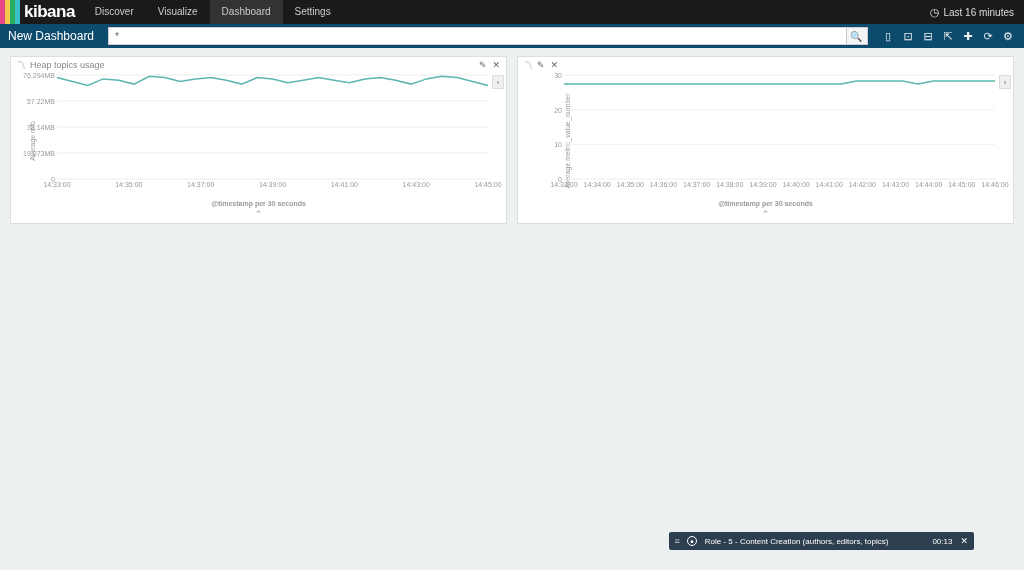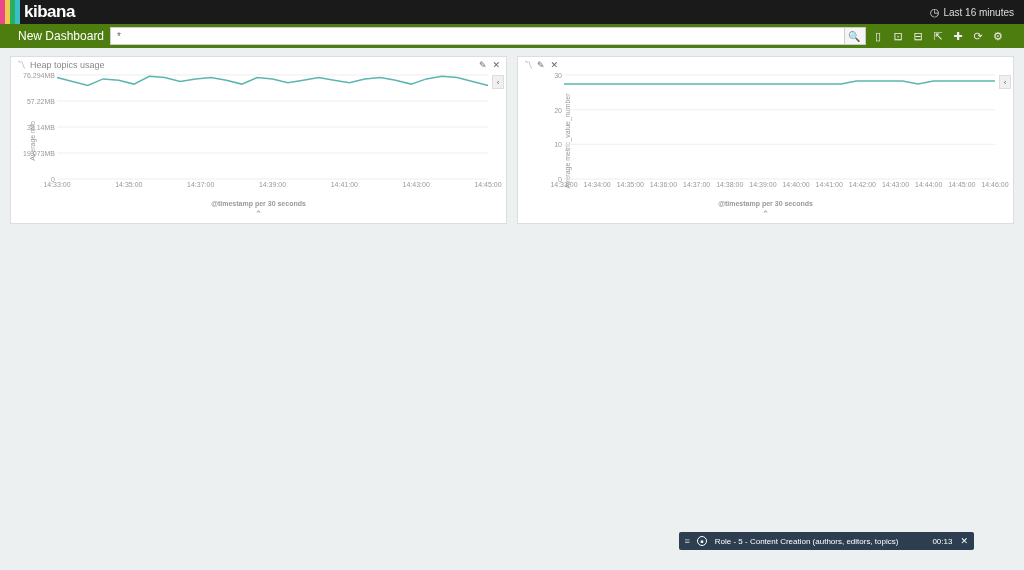--- a/index.html
+++ b/index.html
@@ -11,21 +11,21 @@
 .logo-bars { display: flex; height: 24px; }
 .logo-bars span { width: 5px; height: 24px; display: inline-block; }
 .logo-text { color: #fff; font-weight: 600; font-size: 17px; letter-spacing: -.5px; margin-left: 4px; }
 .nav-tabs { display: flex; }
 .nav-tab { padding: 0 12px; line-height: 24px; color: #ccc; cursor: pointer; }
 .nav-tab.active { background: #333; }
 .time-picker { margin-left: auto; display: flex; align-items: center; padding: 0 10px; gap: 4px; }
 .clock-glyph { font-size: 11px; }
 
 
-.subbar { height: 24px; background: #4d7c0f; display: flex; align-items: center; padding: 0 16px; gap: 2px; }
+.subbar { height: 24px; background: #0c4a6e; display: flex; align-items: center; padding: 0 6px; gap: 10px; }
 .dash-title { color: #fff; font-size: 12px; font-weight: 500; padding: 0 4px 0 2px; white-space: nowrap; }
 .search-wrap { flex: 1; display: flex; height: 18px; }
 .search-input { flex: 1; border: 1px solid #ccc; border-right: none; padding: 0 6px; font-size: 10px; background: #fff; color: #666; }
 .search-btn { width: 22px; background: #f5f5f5; border: 1px solid #ccc; display: flex; align-items: center; justify-content: center; cursor: pointer; font-size: 10px; color: #666; }
 .toolbar-icons { display: flex; gap: 0; }
 .toolbar-icon { width: 20px; height: 18px; display: flex; align-items: center; justify-content: center; color: #eee; cursor: pointer; font-size: 11px; }
 
 
 .panels { display: flex; gap: 10px; padding: 8px 10px; }
 .panel { background: #fff; border: 1px solid #ddd; flex: 1; display: flex; flex-direction: column; height: 168px; position: relative; }
@@ -45,39 +45,45 @@
 .y-tick { position: absolute; right: 100%; margin-right: 2px; font-size: 7px; color: #999; transform: translateY(-50%); white-space: nowrap; }
 .x-tick { position: absolute; top: 100%; margin-top: 2px; font-size: 7px; color: #999; transform: translateX(-50%); white-space: nowrap; }
 .x-axis-title { position: absolute; bottom: 2px; left: 50%; transform: translateX(-50%); font-size: 7px; color: #999; font-weight: 600; }
 .chevron-btn { position: absolute; right: 2px; top: 2px; width: 12px; height: 14px; background: #f0f0f0; border: 1px solid #ddd; font-size: 8px; display: flex; align-items: center; justify-content: center; color: #666; cursor: pointer; }
 
 
 .player-bar { position: absolute; right: 50px; bottom: 20px; height: 18px; background: #2c3e50; border-radius: 2px; display: flex; align-items: center; padding: 0 6px; gap: 8px; color: #fff; font-size: 8px; }
 .player-handle { color: #ccc; cursor: move; font-size: 9px; letter-spacing: -1px; }
 .player-btn { width: 10px; height: 10px; border: 1px solid #fff; border-radius: 50%; display: flex; align-items: center; justify-content: center; font-size: 5px; cursor: pointer;}
 .player-text { white-space: nowrap; }
-.player-time { margin-left: 26px; text-align: right; }
+.player-time { margin-left: 36px; text-align: right; }
 .player-close { cursor: pointer; font-size: 9px; }
 
 .grid-line { stroke: #eee; stroke-width: 1; }
 .data-line { stroke: #5bb5b0; stroke-width: 1.5; fill: none; }
 </style>
 </head>
 <body>
 
 <div class="topnav">
   <div class="logo">
     <div class="logo-bars" id="logo-bars">
         <span style="background: rgb(232, 71, 139);"></span>
         <span style="background: rgb(242, 201, 76);"></span>
         <span style="background: rgb(39, 174, 96);"></span>
         <span style="background: rgb(60, 190, 201);"></span>
       </div>
     <span class="logo-text">kibana</span>
   </div>
+  <div class="nav-tabs" id="nav-tabs">
+      <div class="nav-tab">Discover</div>
+      <div class="nav-tab">Visualize</div>
+      <div class="nav-tab active">Dashboard</div>
+      <div class="nav-tab">Settings</div>
+    </div>
   <div class="time-picker">
     <span class="clock-glyph">◷</span>
     <span>Last 16 minutes</span>
   </div>
 </div>
 
 <div class="subbar">
   <div class="dash-title">New Dashboard</div>
   <div class="search-wrap">
     <input class="search-input" value="*" style="">

